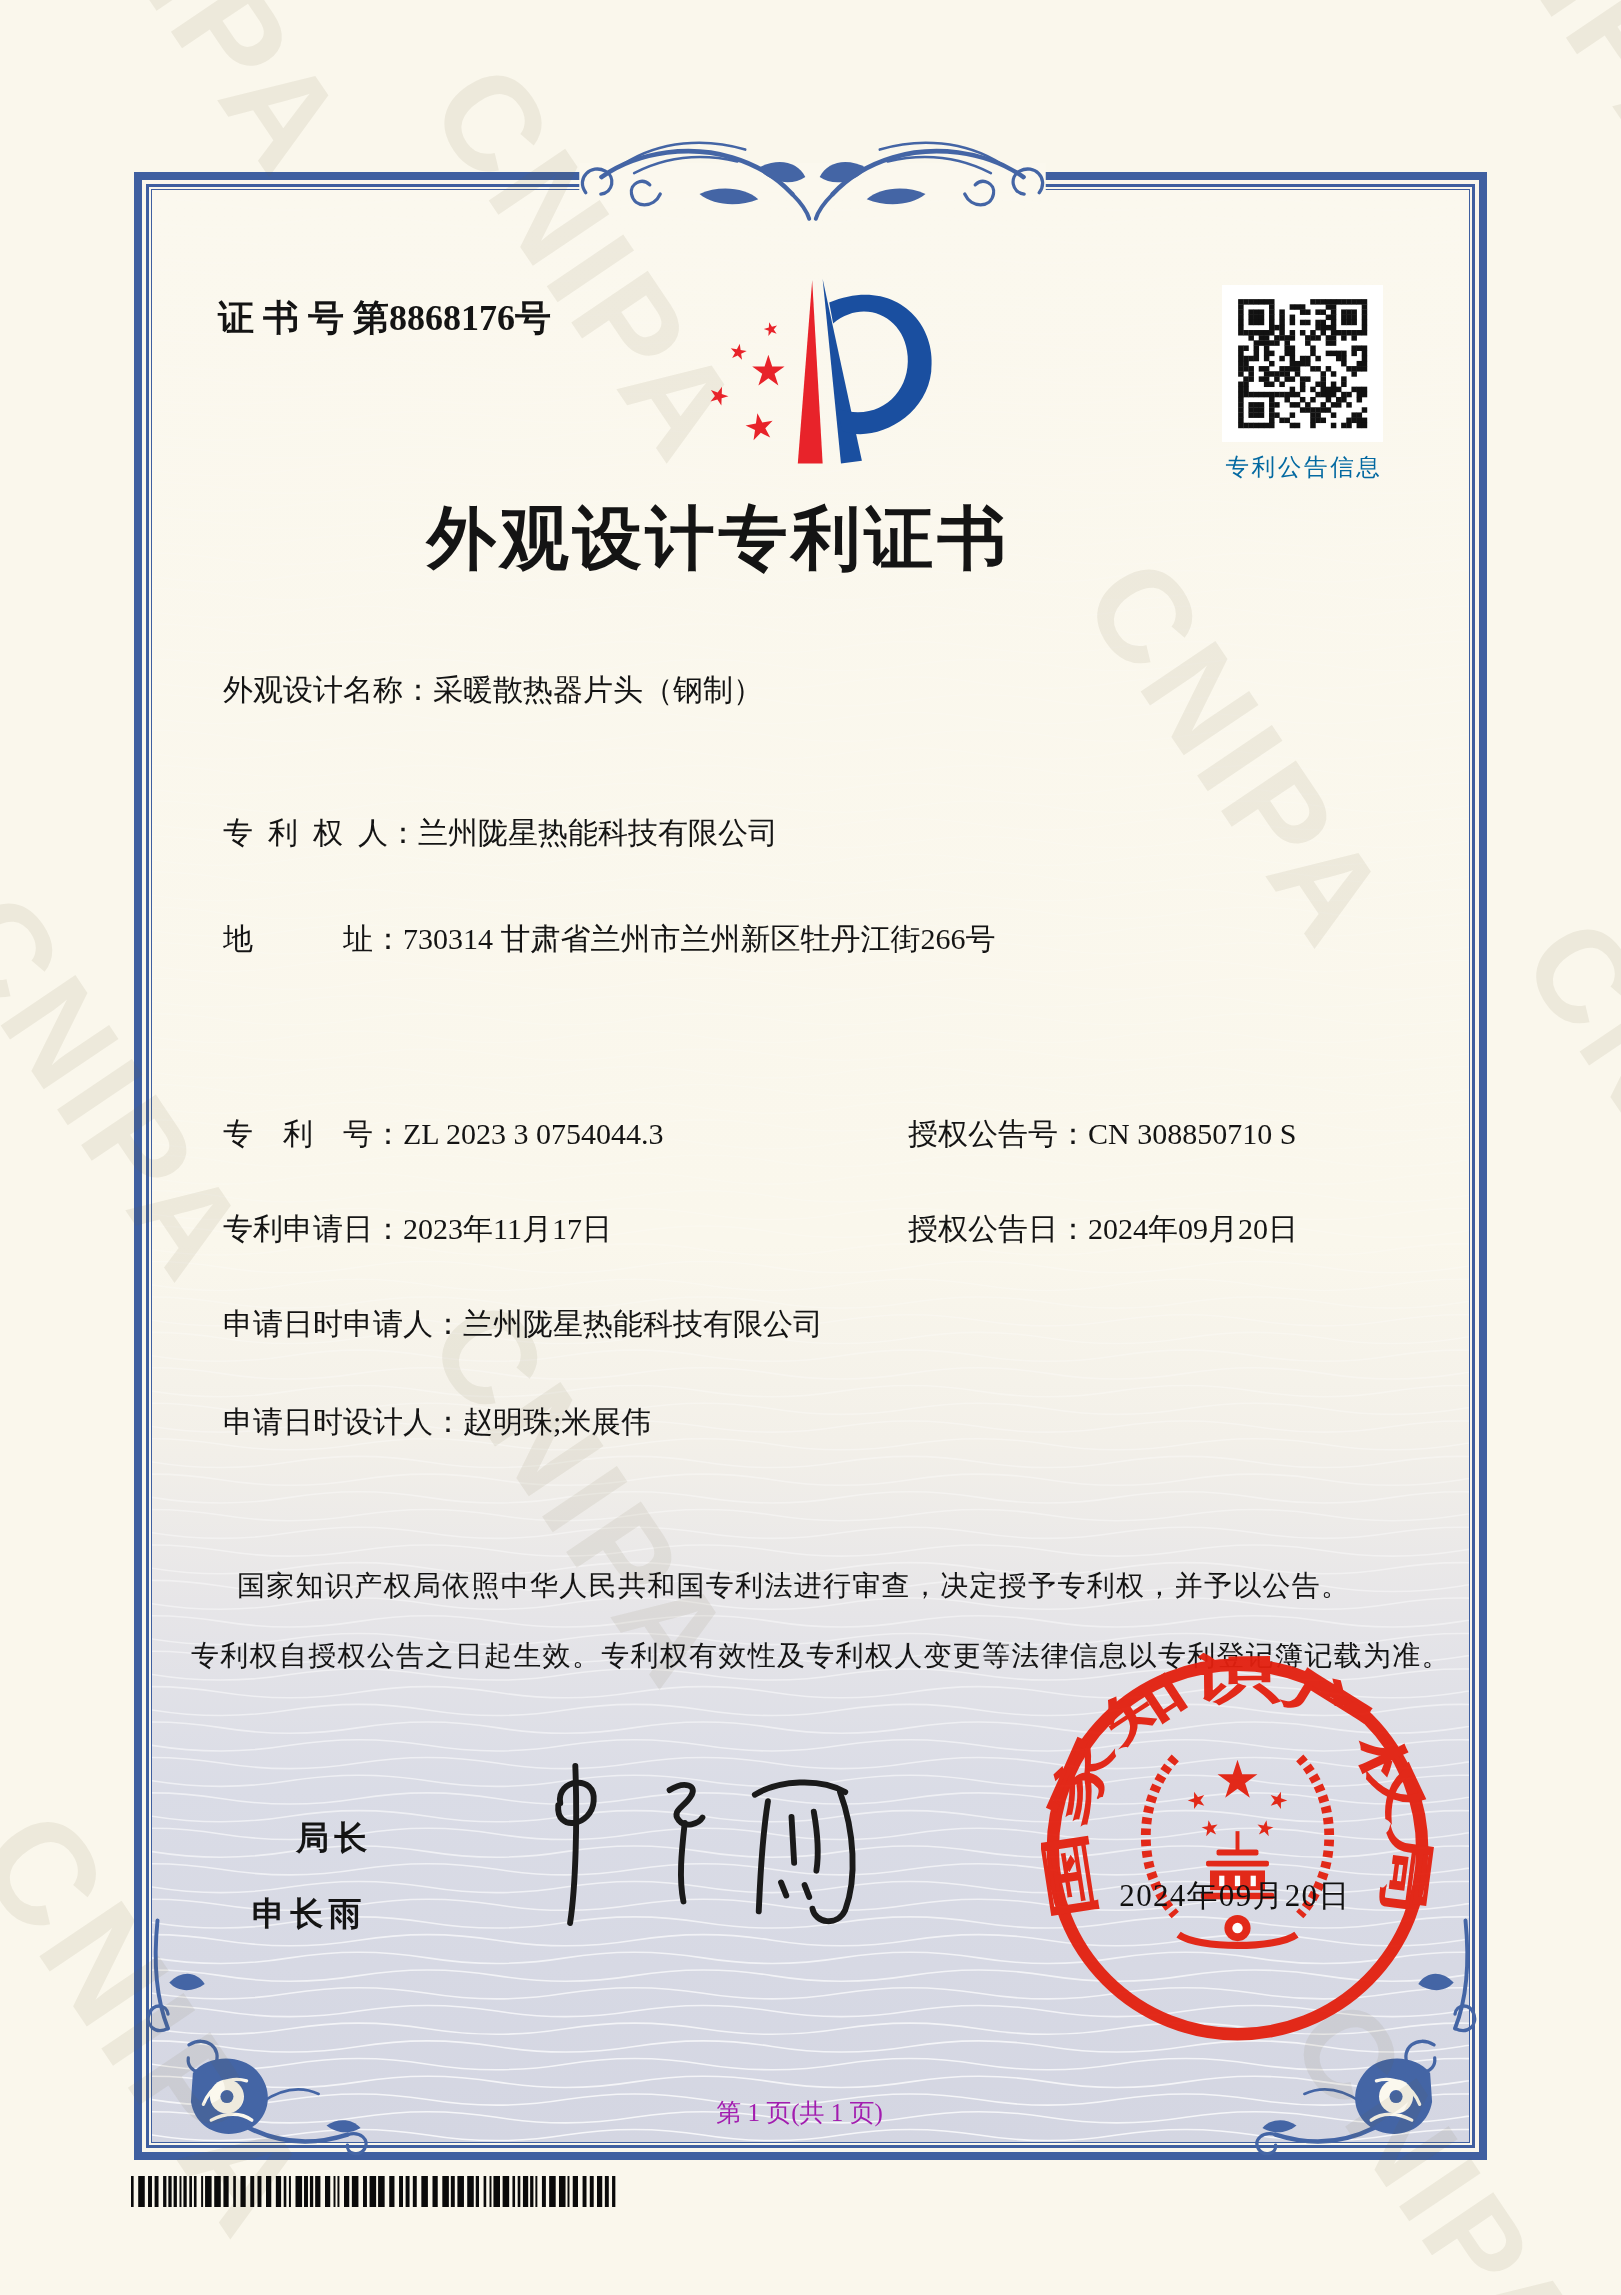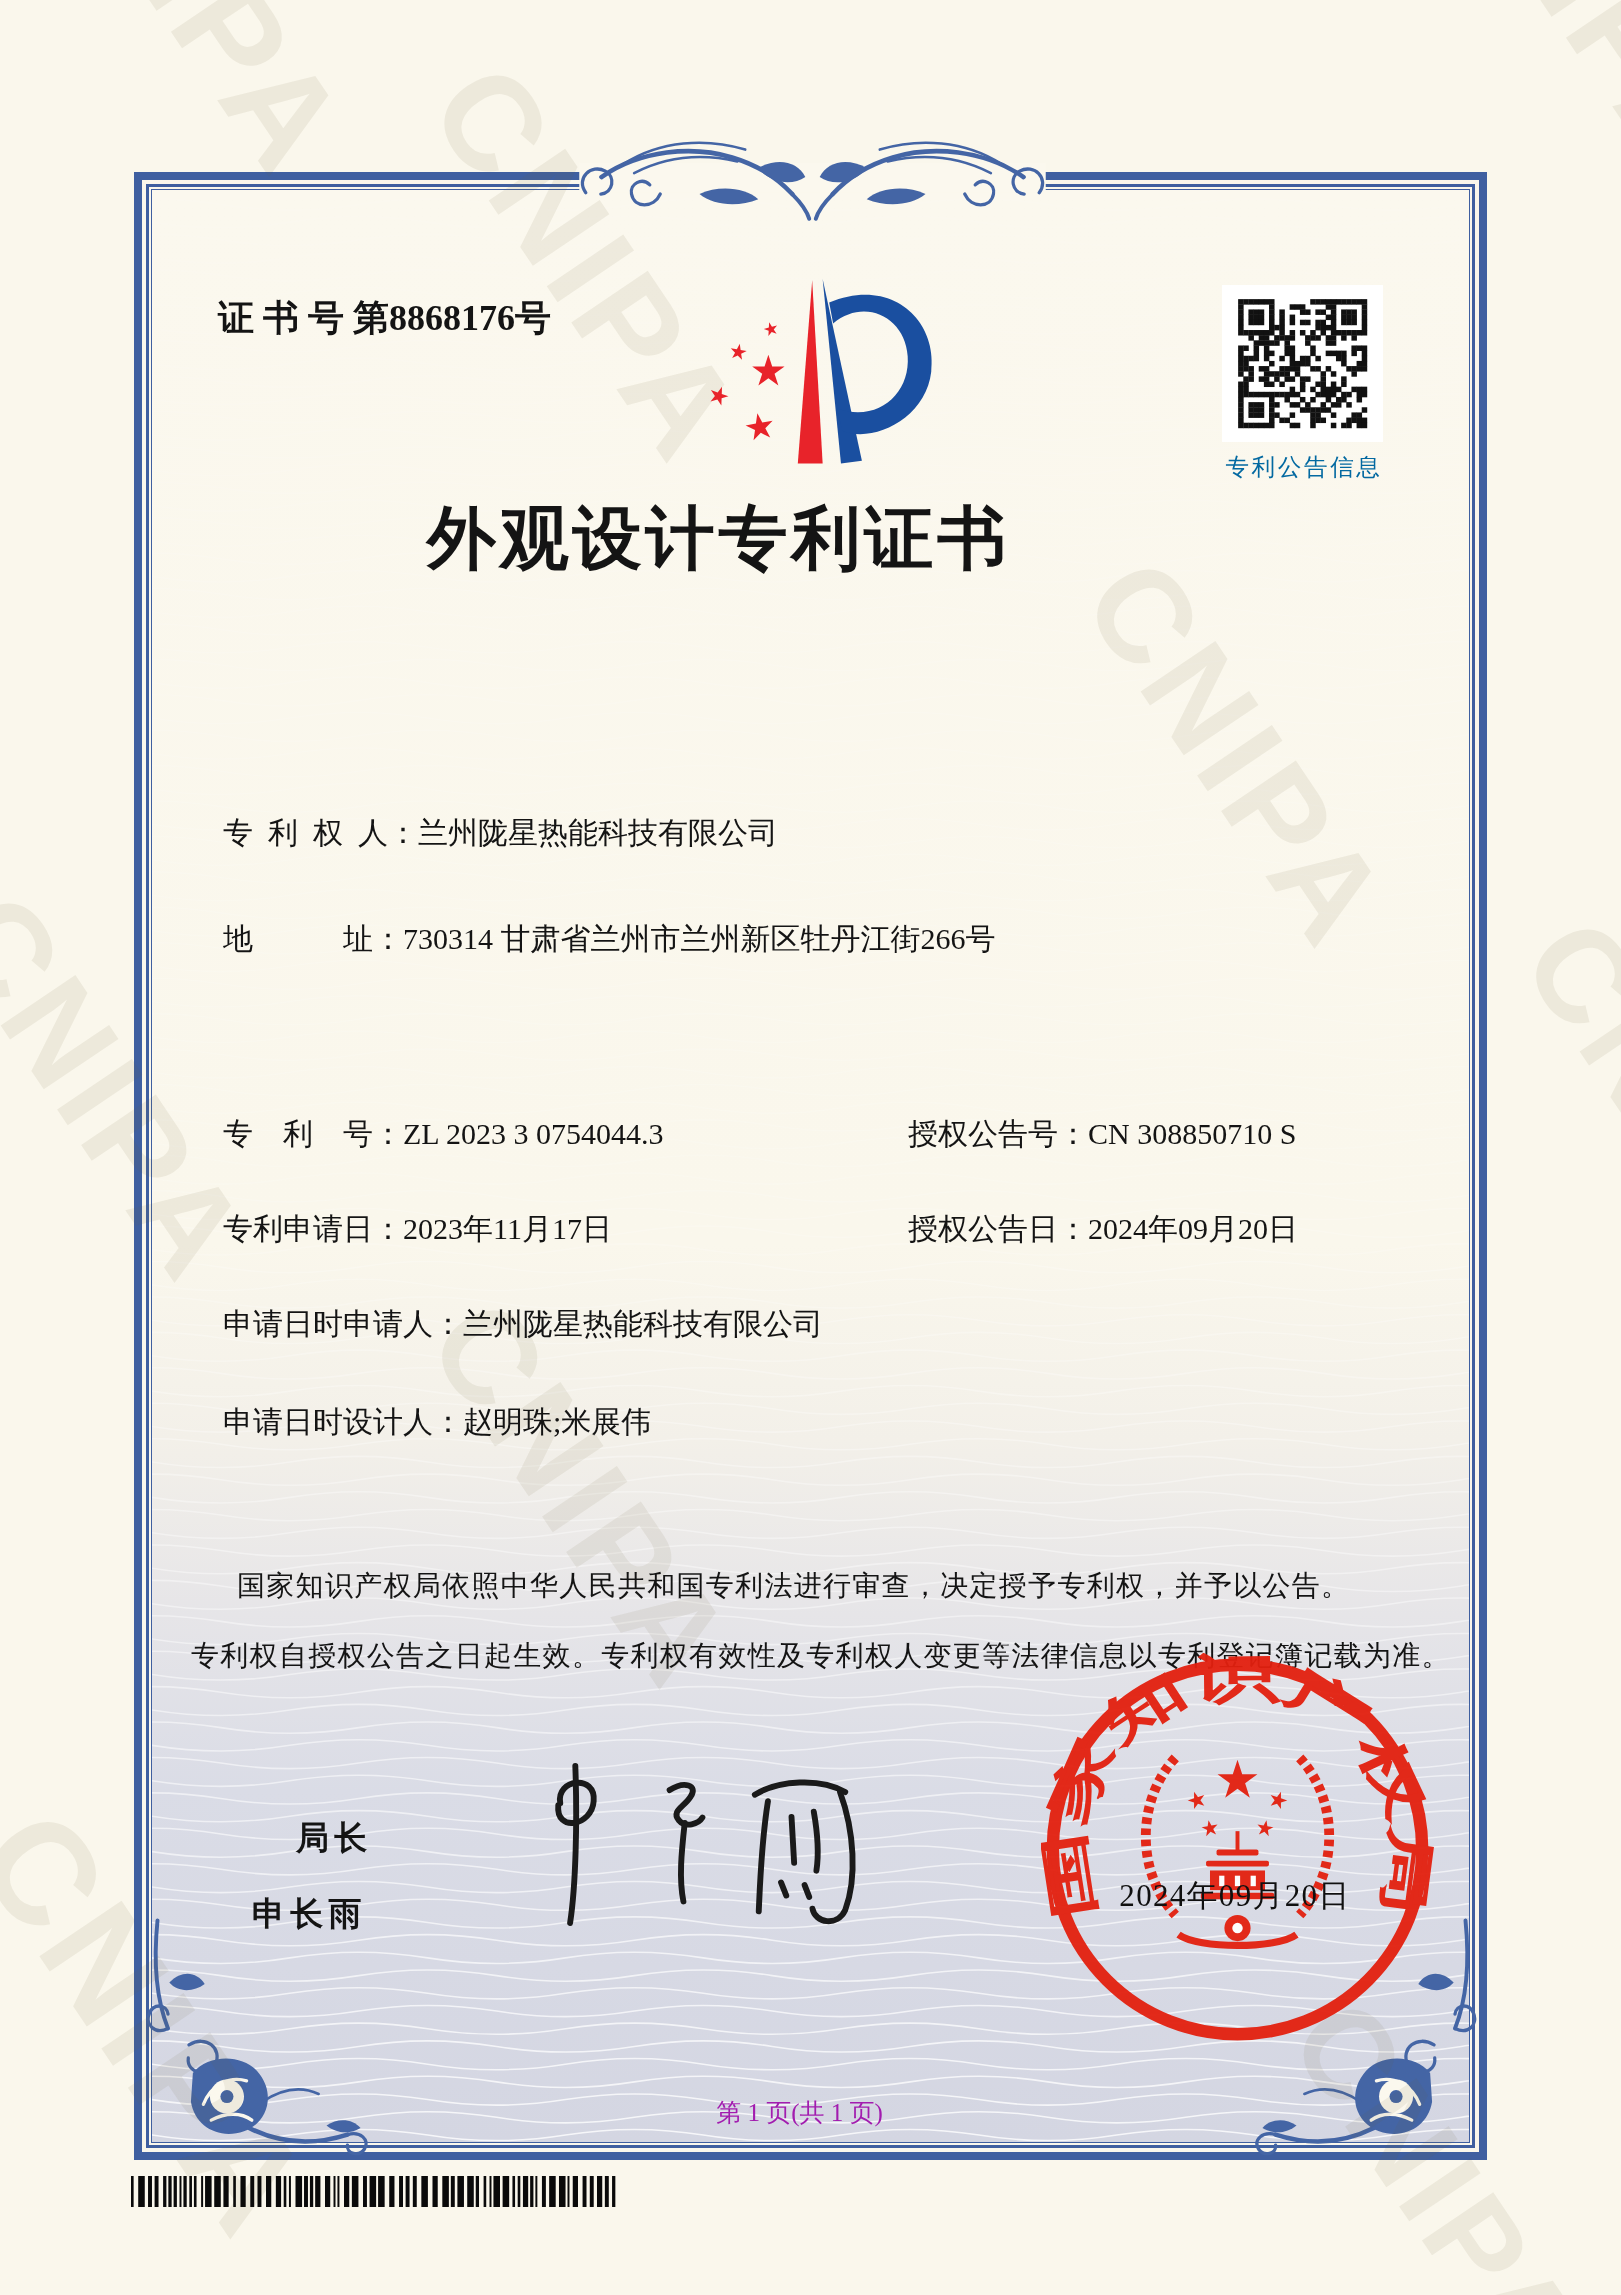--- a/index.html
+++ b/index.html
@@ -586,20 +586,21 @@
           <rect x="149.20" y="175.44" width="7" height="7" fill="#111111"></rect>
           <rect x="155.76" y="175.44" width="7" height="7" fill="#111111"></rect>
           <rect x="168.88" y="175.44" width="7" height="7" fill="#111111"></rect>
           <rect x="175.44" y="175.44" width="7" height="7" fill="#111111"></rect>
         </svg>
     </div>
     <div class="qrcap">专利公告信息</div>
 
     <div class="title">外观设计专利证书</div>
 
+    <div class="row" style="top:670px"><span>外观设计名称：</span><span>采暖散热器片头（钢制）</span></div>
     <div class="row" style="top:813px"><span>专  利  权  人：</span><span>兰州陇星热能科技有限公司</span></div>
     <div class="row" style="top:919px"><span>地            址：</span><span>730314 甘肃省兰州市兰州新区牡丹江街266号</span></div>
     <div class="row" style="top:1114px"><span>专    利    号：</span><span>ZL 2023 3 0754044.3</span></div>
     <div class="row c2" style="top:1114px"><span>授权公告号：</span><span>CN 308850710 S</span></div>
     <div class="row" style="top:1209px"><span>专利申请日：</span><span>2023年11月17日</span></div>
     <div class="row c2" style="top:1209px"><span>授权公告日：</span><span>2024年09月20日</span></div>
     <div class="row" style="top:1304px"><span>申请日时申请人：</span><span>兰州陇星热能科技有限公司</span></div>
     <div class="row" style="top:1402px"><span>申请日时设计人：</span><span>赵明珠;米展伟</span></div>
 
     <div class="body-line body1">国家知识产权局依照中华人民共和国专利法进行审查，决定授予专利权，并予以公告。</div>

